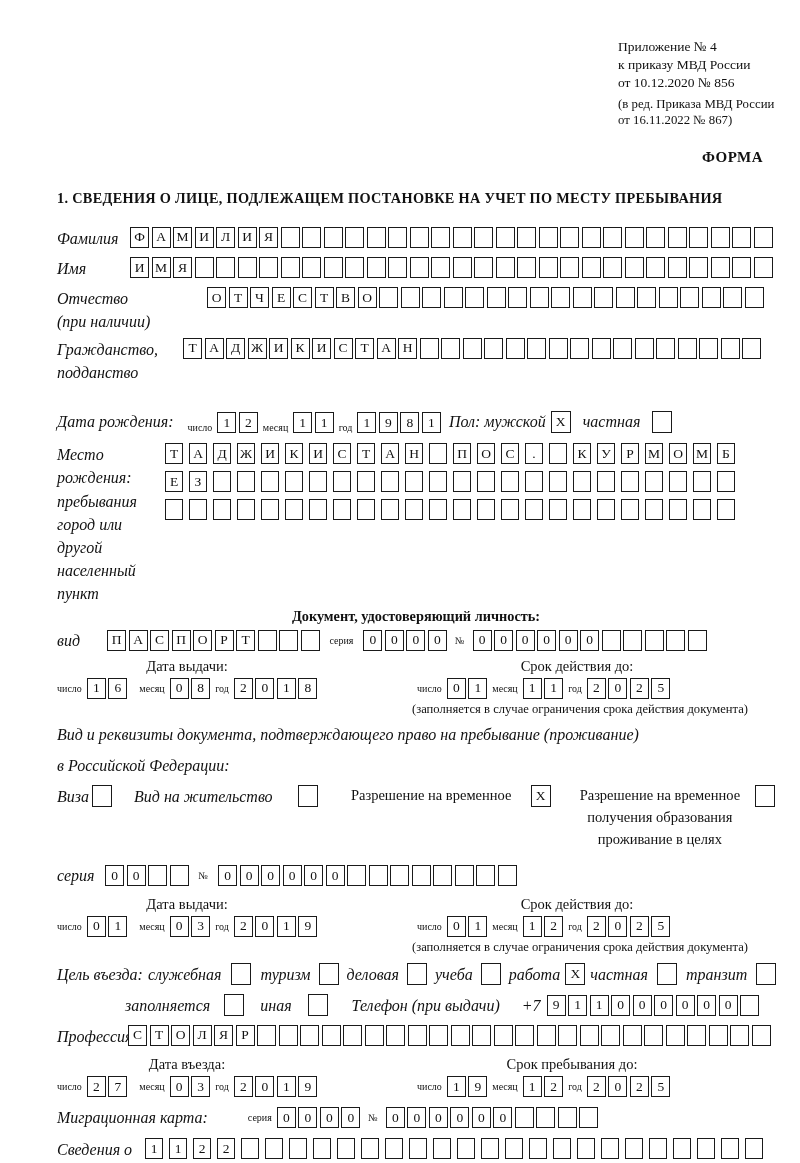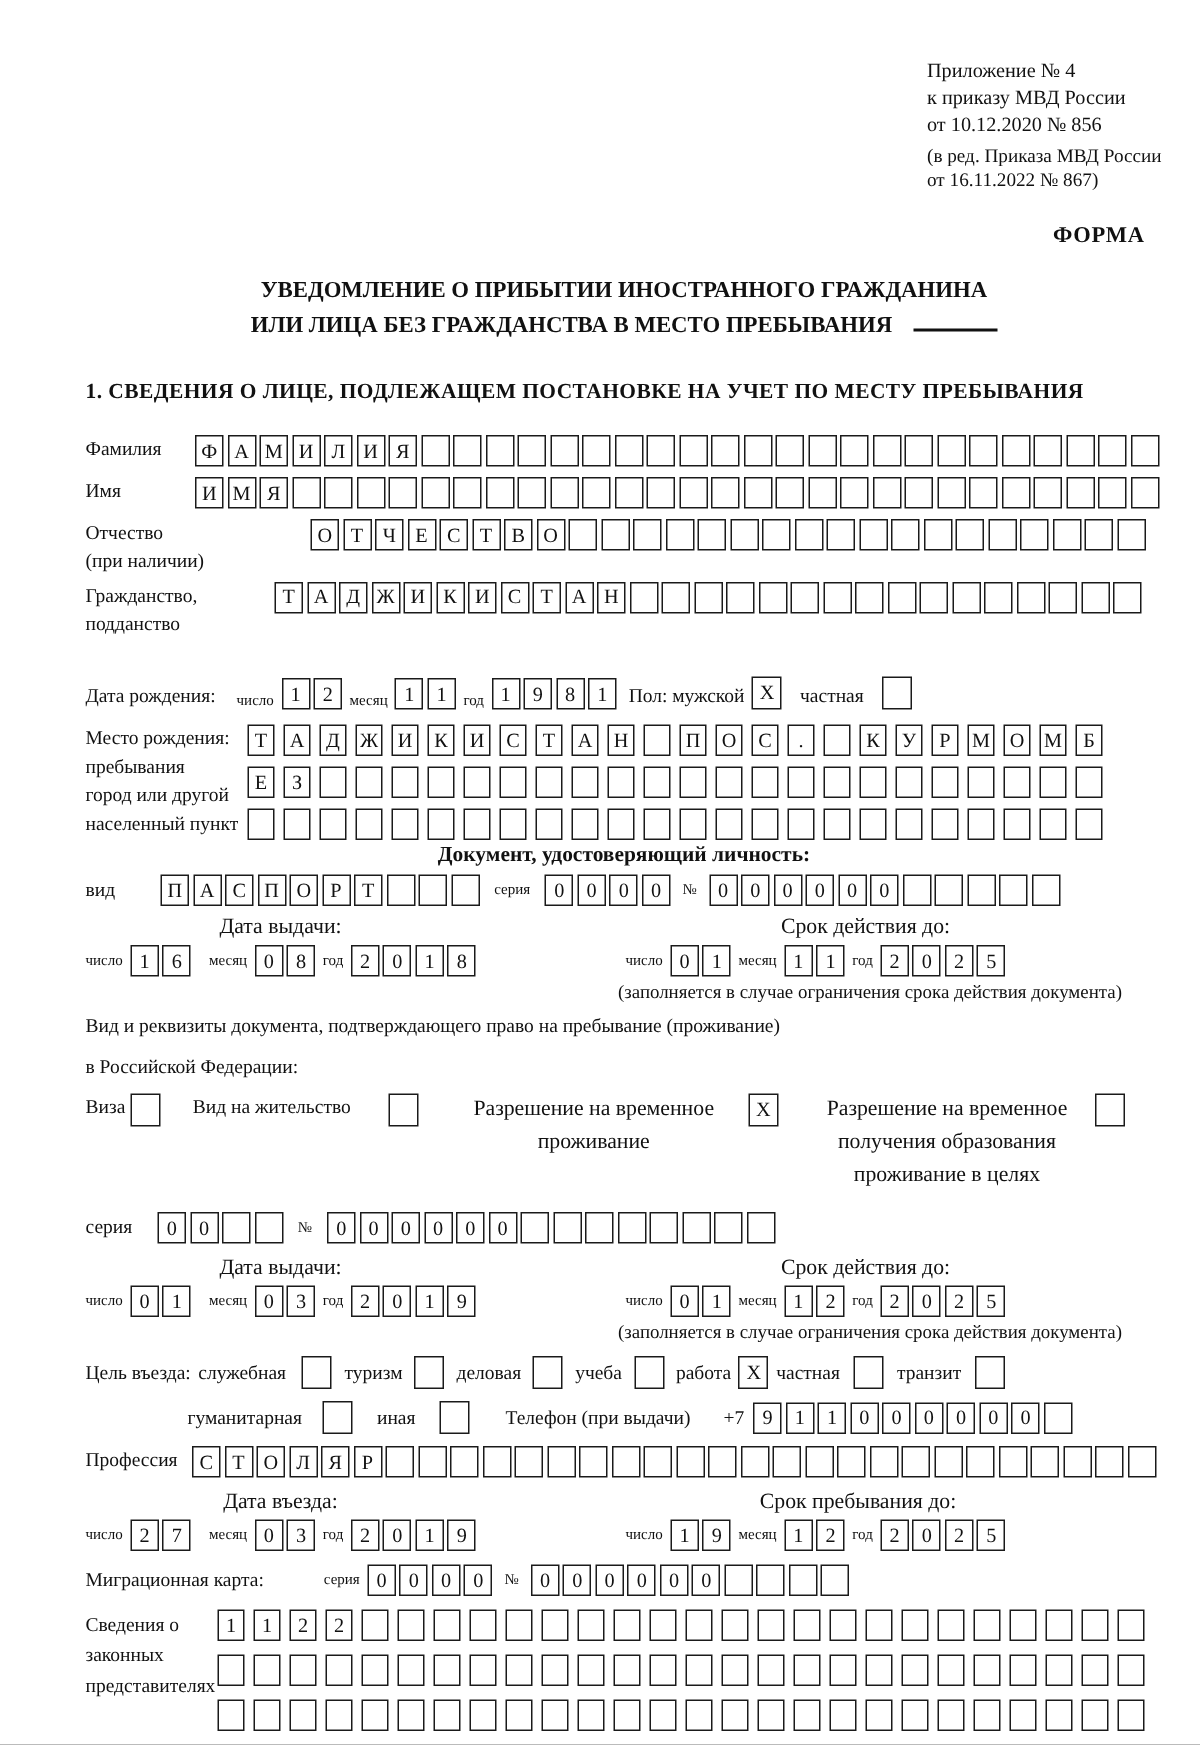--- a/index.html
+++ b/index.html
@@ -8,21 +8,21 @@
     font-family:"Liberation Serif","DejaVu Serif",serif;
     position:relative;box-sizing:border-box;padding:38px 25px 20px 57px;overflow:hidden;
   }
   .ref{margin-left:561px;font-size:13.5px;line-height:1.35;}
   .ref-sub{font-size:12.8px;line-height:1.3;margin-top:3px;}
   .forma{margin-left:645px;font-weight:bold;font-size:15px;margin-top:20px;letter-spacing:.5px;}
   .title{text-align:center;font-weight:bold;font-size:15.2px;line-height:1.55;margin-top:16px;}
   .tline{display:inline-block;width:56px;border-bottom:2px solid #111;margin-left:14px;}
   .sec1{font-weight:bold;font-size:14.3px;margin-top:24px;letter-spacing:.3px;white-space:nowrap;}
   .row{display:flex;align-items:flex-start;margin-top:8px;}
-  .lbl{font-size:13px;line-height:1.45;flex:none;}
+  .lbl{font-size:16px;line-height:1.45;flex:none;font-style:italic;}
   .cells{display:inline-flex;gap:2.5px;flex:none;}
   .cells.wide{gap:6px;}
   .cell{
     width:19px;height:21px;border:1.7px solid #1a1a1a;box-sizing:border-box;flex:none;
     display:inline-flex;align-items:center;justify-content:center;
     font-size:13.5px;background:#fff;
   }
   .wide .cell{width:18px;}
   .chk{
     width:20px;height:22px;border:1.7px solid #1a1a1a;box-sizing:border-box;flex:none;
@@ -46,26 +46,20 @@
     <div>к приказу МВД России</div>
     <div>от 10.12.2020 № 856</div>
     <div class="ref-sub">
       <div>(в ред. Приказа МВД России</div>
       <div>от 16.11.2022 № 867)</div>
     </div>
   </div>
 
   <div class="forma">ФОРМА</div>
 
-  <div class="title">
-    <div>УВЕДОМЛЕНИЕ О ПРИБЫТИИ ИНОСТРАННОГО ГРАЖДАНИНА</div>
-    <div>
-      <span>ИЛИ ЛИЦА БЕЗ ГРАЖДАНСТВА В МЕСТО ПРЕБЫВАНИЯ</span><span class="tline"></span>
-    </div>
-  </div>
 
   <div class="sec1">1. СВЕДЕНИЯ О ЛИЦЕ, ПОДЛЕЖАЩЕМ ПОСТАНОВКЕ НА УЧЕТ ПО МЕСТУ ПРЕБЫВАНИЯ</div>
 
   <div class="row" style="margin-top:20px;">
     <div class="lbl" style="width:73px;">Фамилия</div>
     <div class="cells">
         <span class="cell">Ф</span>
         <span class="cell">А</span>
         <span class="cell">М</span>
         <span class="cell">И</span>
@@ -409,21 +403,20 @@
   <div class="lbl" style="margin-top:6px;">Вид и реквизиты документа, подтверждающего право на пребывание (проживание)</div>
   <div class="lbl" style="margin-top:8px;">в Российской Федерации:</div>
 
   <div class="row" style="margin-top:8px;">
     <span class="lbl">Виза</span>
     <span class="chk" style="margin-left:3px;"></span>
     <span class="lbl" style="margin-left:22px;">Вид на жительство</span>
     <span class="chk" style="margin-left:25px;"></span>
     <div class="optlbl" style="margin-left:22px;width:190px;">
       <div>Разрешение на временное</div>
-      <div>проживание</div>
     </div>
     <span class="chk" style="margin-left:8px;">X</span>
     <div class="optlbl" style="margin-left:20px;width:185px;">
       <div>Разрешение на временное</div>
       <div>получения образования</div>
       <div>проживание в целях</div>
     </div>
     <span class="chk" style="margin-left:6px;"></span>
   </div>
 
@@ -514,21 +507,21 @@
     <span class="chk" style="margin-left:8px;"></span>
     <span class="lbl" style="margin-left:8px;">работа</span>
     <span class="chk" style="margin-left:5px;">X</span>
     <span class="lbl" style="margin-left:5px;">частная</span>
     <span class="chk" style="margin-left:9px;"></span>
     <span class="lbl" style="margin-left:9px;">транзит</span>
     <span class="chk" style="margin-left:9px;"></span>
   </div>
 
   <div class="row inline" style="margin-top:8px;align-items:center;">
-    <span class="lbl" style="margin-left:68px;">гуманитарная</span>
+    <span class="lbl" style="margin-left:68px;">заполняется</span>
     <span class="chk" style="margin-left:14px;"></span>
     <span class="lbl" style="margin-left:16px;">иная</span>
     <span class="chk" style="margin-left:16px;"></span>
     <span class="lbl" style="margin-left:24px;">Телефон (при выдачи)</span>
     <span class="lbl" style="margin-left:22px;">+7</span>
     <span class="cells" style="margin-left:6px;">
         <span class="cell">9</span>
         <span class="cell">1</span>
         <span class="cell">1</span>
         <span class="cell">0</span>

